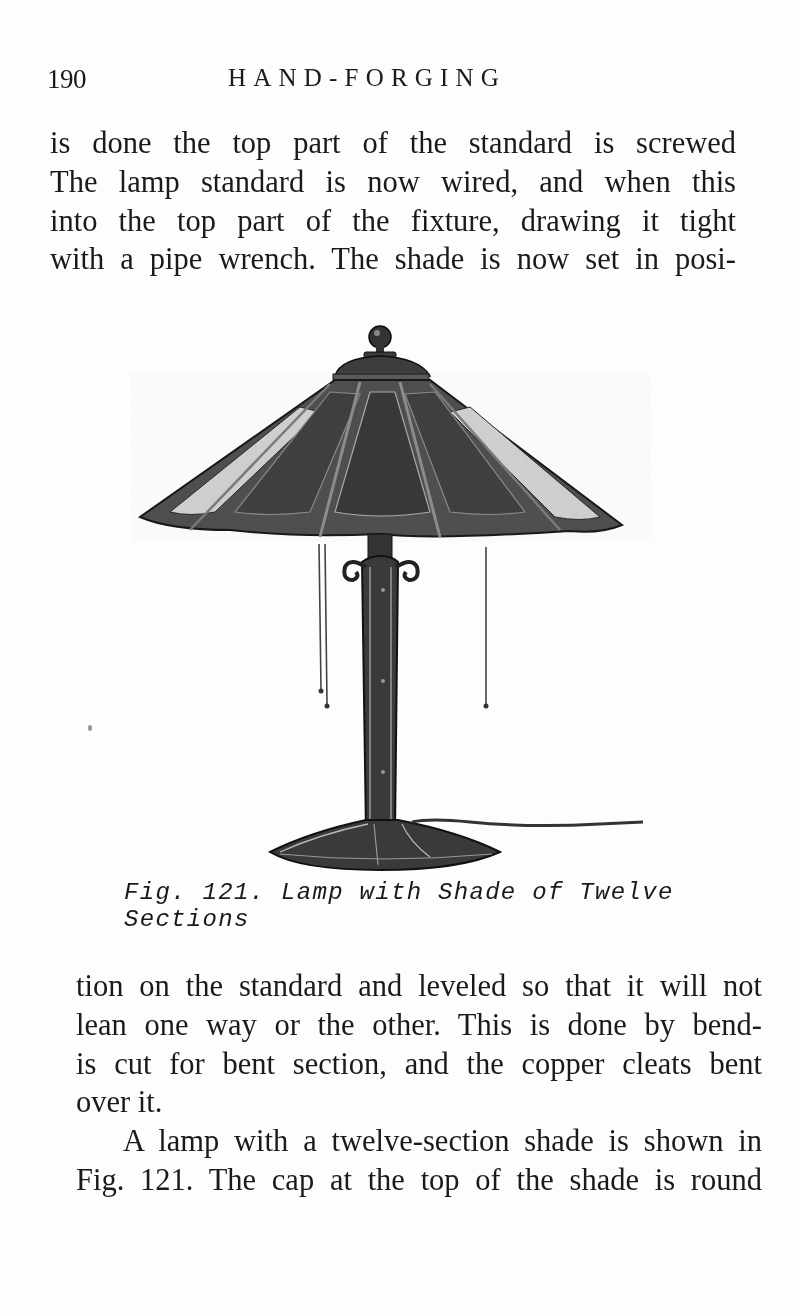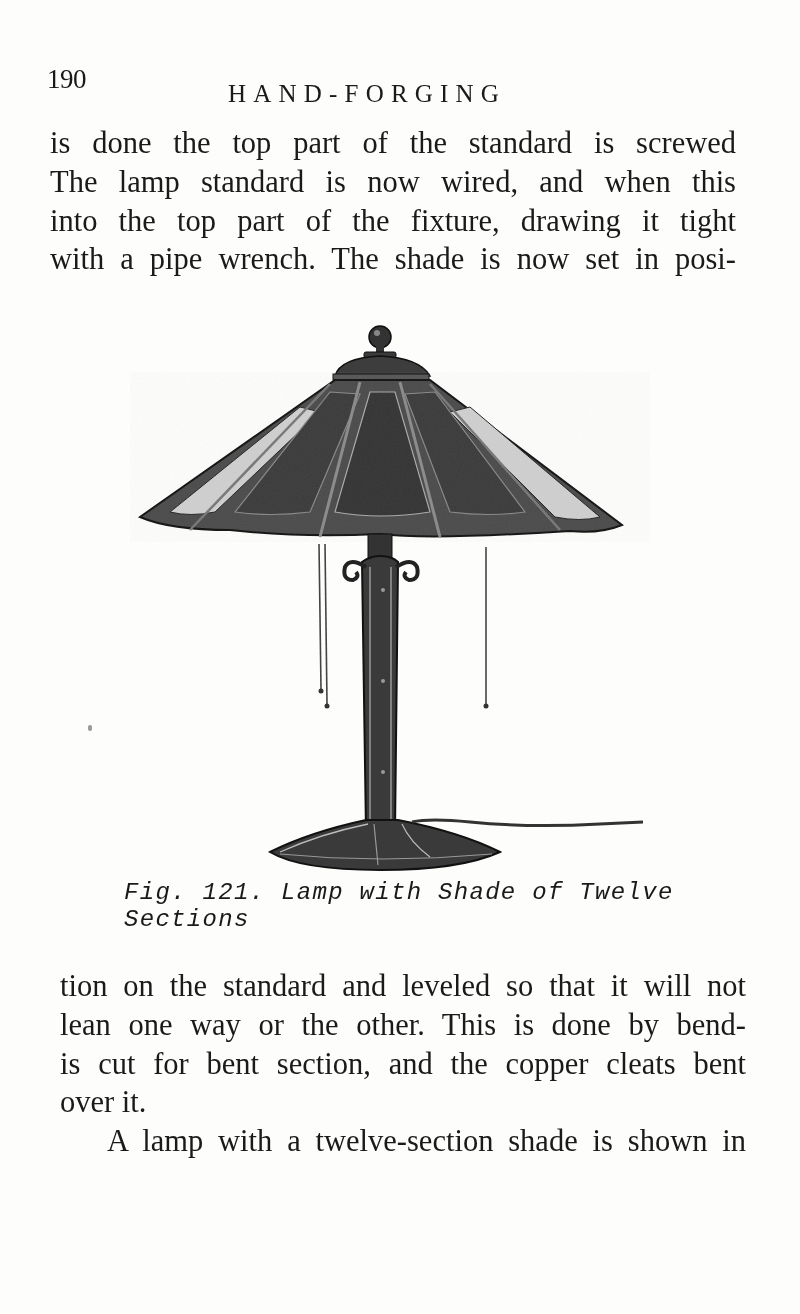--- a/index.html
+++ b/index.html
@@ -7,32 +7,32 @@
       width: 800px; height: 1314px; background: #fdfdfb; overflow: hidden;
       position: relative; color: #1a1a1a;
       font-family: "Liberation Serif", "DejaVu Serif", serif;
     }
     .page { position: absolute; inset: 0; margin-top: 12px; }
     .page-number {
       position: absolute; left: 47px; top: 52px;
       font-size: 27px; letter-spacing: -0.5px;
     }
     .running-head {
-      position: absolute; left: 228px; top: 68px;
+      position: absolute; left: 228px; top: 52px;
       font-size: 25px; letter-spacing: 7.2px;
     }
     .para {
       position: absolute; left: 50px; width: 686px;
       font-size: 30.5px; line-height: 38.8px; margin: 0;
     }
     .para .line { display: block; text-align: justify; text-align-last: justify; white-space: nowrap; }
     .para .line.last { text-align-last: left; }
     .para .line.indent { padding-left: 47px; }
     #para-1 { top: 112px; }
-    #para-2 { top: 955px; left: 60px; width: 686px; }
+    #para-2 { top: 955px; left: 76px; width: 686px; }
     .figure {
       position: absolute; left: 130px; top: 300px; width: 520px; height: 560px;
     }
     .caption {
       position: absolute; left: 124px; top: 867px;
       font-size: 24px; font-style: italic; letter-spacing: 1.3px; font-family: Liberation Mono, monospace;
     }
     .speck { position: absolute; width: 4px; height: 6px; background: #999; border-radius: 2px; }
   </style>
 </head>
@@ -125,16 +125,17 @@
   </div>
 
   <div class="caption">Fig. 121.  Lamp with Shade of Twelve Sections</div>
 
   <p class="para" id="para-2">
     <span class="line">tion on the standard and leveled so that it will not</span>
     <span class="line">lean one way or the other.  This is done by bend-</span>
     <span class="line">is cut for bent section, and the copper cleats bent</span>
     <span class="line last">over it.</span>
     <span class="line indent">A lamp with a twelve-section shade is shown in</span>
+    <span class="line">Fig. 121.  The cap at the top of the shade is round</span>
   </p>
 
   <div class="speck" style="left:88px; top:713px;"></div>
 </div>
 
 </body></html>

